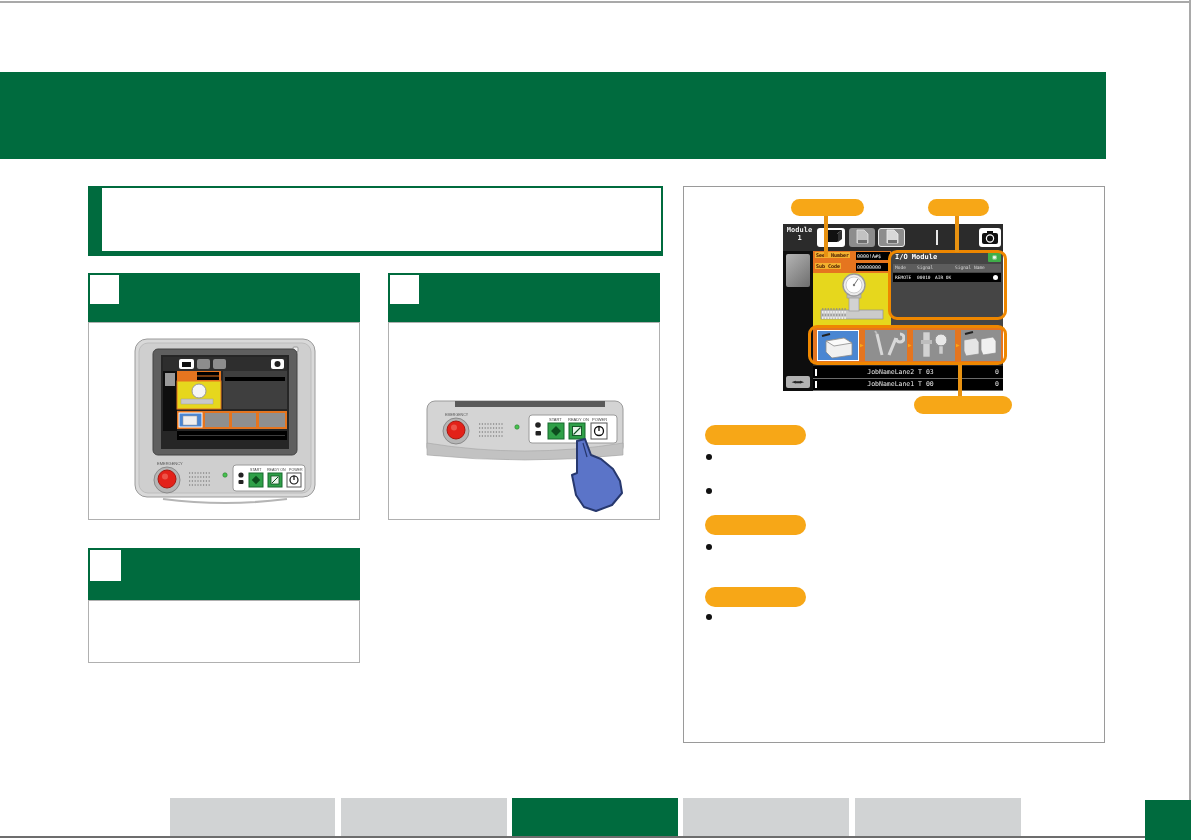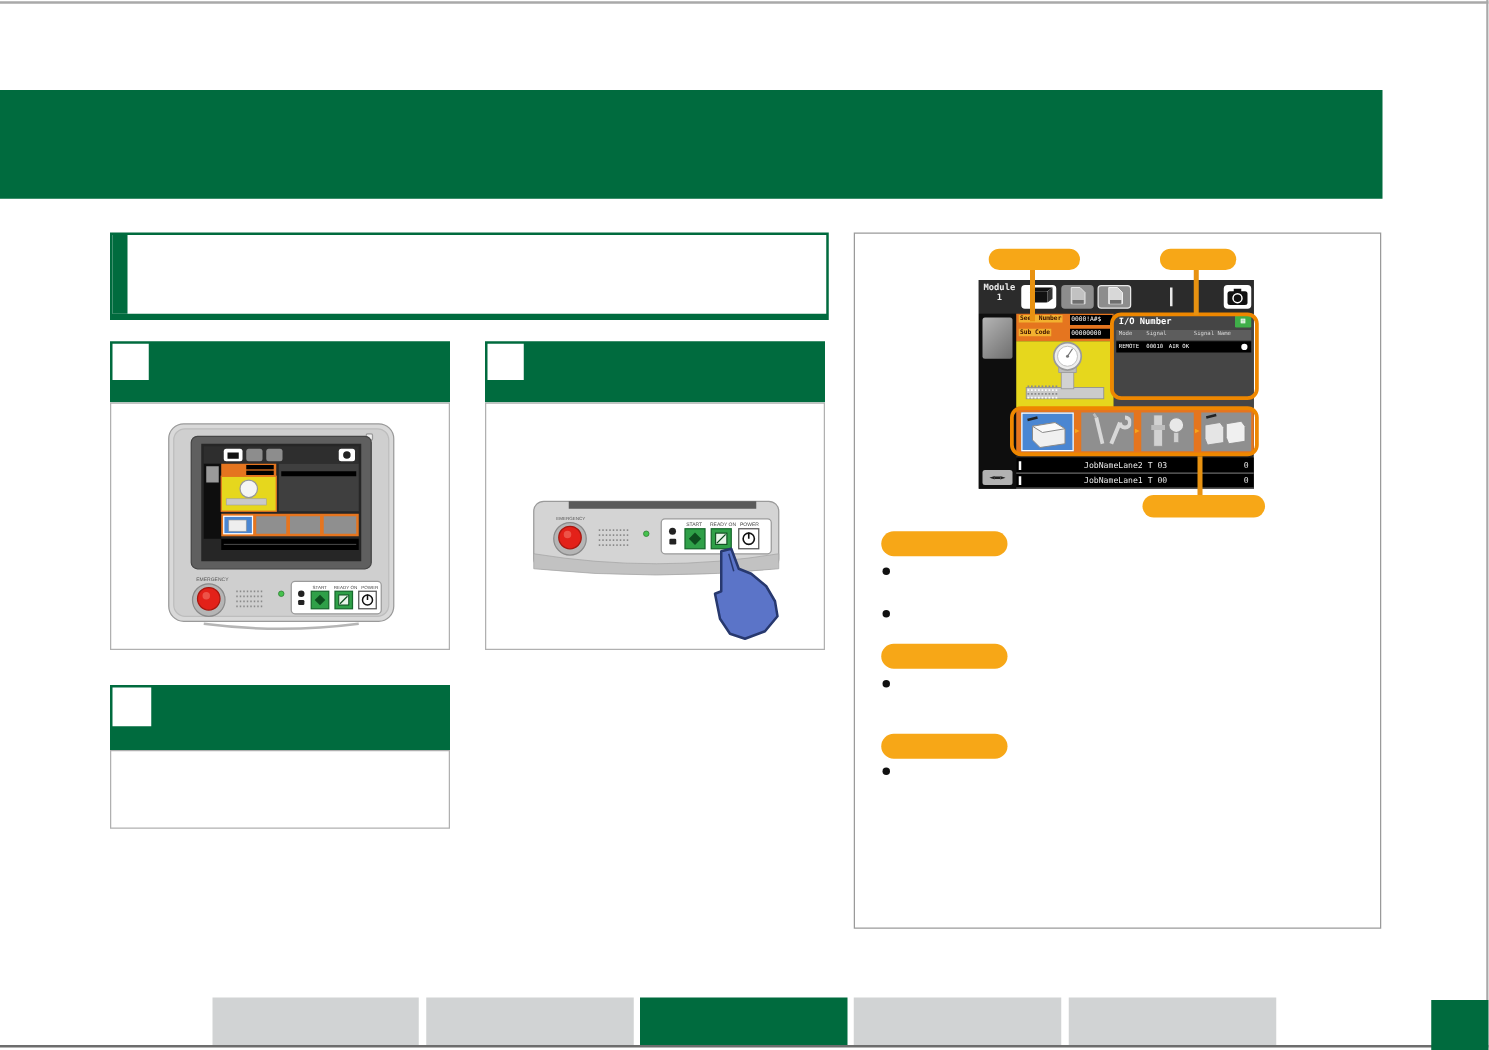--- a/index.html
+++ b/index.html
@@ -284,21 +284,21 @@
           <rect x="36" y="24" width="10" height="14" fill="#d2d2d2" stroke="#9a9a9a" stroke-width=".7"></rect>
           <rect x="34" y="21" width="14" height="4" fill="#bdbdbd" stroke="#9a9a9a" stroke-width=".7"></rect>
           <circle cx="41" cy="12" r="11" fill="#ededed" stroke="#9a9a9a" stroke-width="1.4"></circle>
           <circle cx="41" cy="12" r="8" fill="#fff" stroke="#c2c2c2" stroke-width=".8"></circle>
           <line x1="41" y1="12" x2="45" y2="6" stroke="#777" stroke-width="1"></line>
           <circle cx="41" cy="12" r="1.2" fill="#777"></circle>
         </svg>
       </div>
 
       <div class="io">
-        <div class="io-title">I/O Number</div>
+        <div class="io-title">I/O Module</div>
         <div class="io-ico">▦</div>
         <div class="io-head">
           <span class="io-col1">Mode</span>
           <span class="io-col2">Signal</span>
           <span class="io-col3">Signal Name</span>
         </div>
         <div class="io-row">
           <span class="io-col1">REMOTE</span>
           <span class="io-col2">00010</span>
           <span class="io-colv">AIR OK</span>

